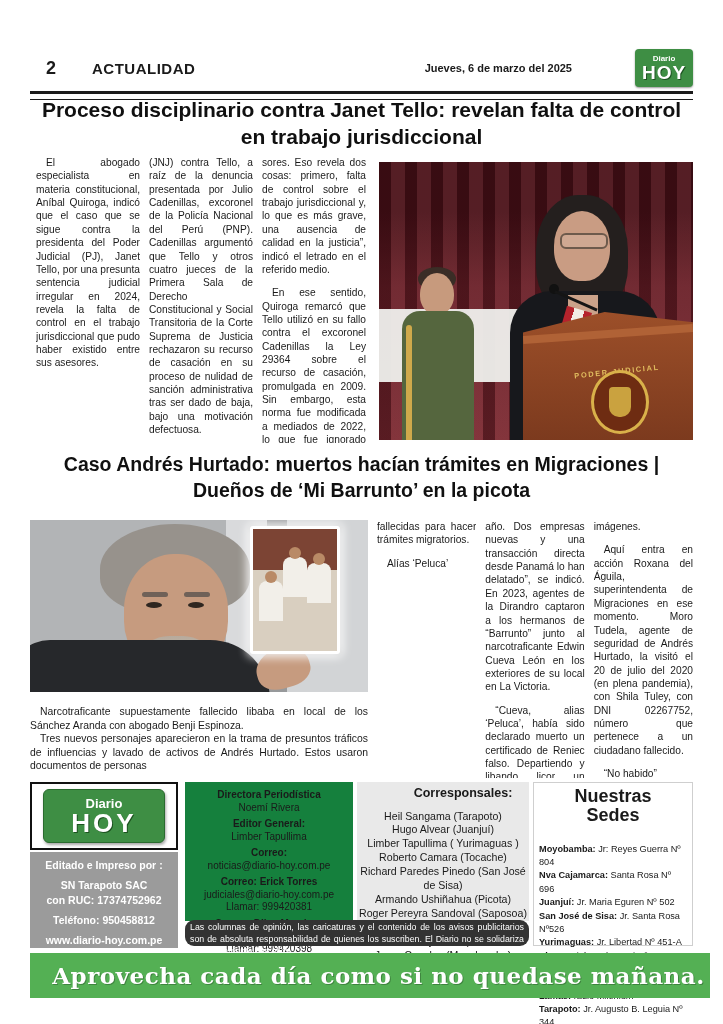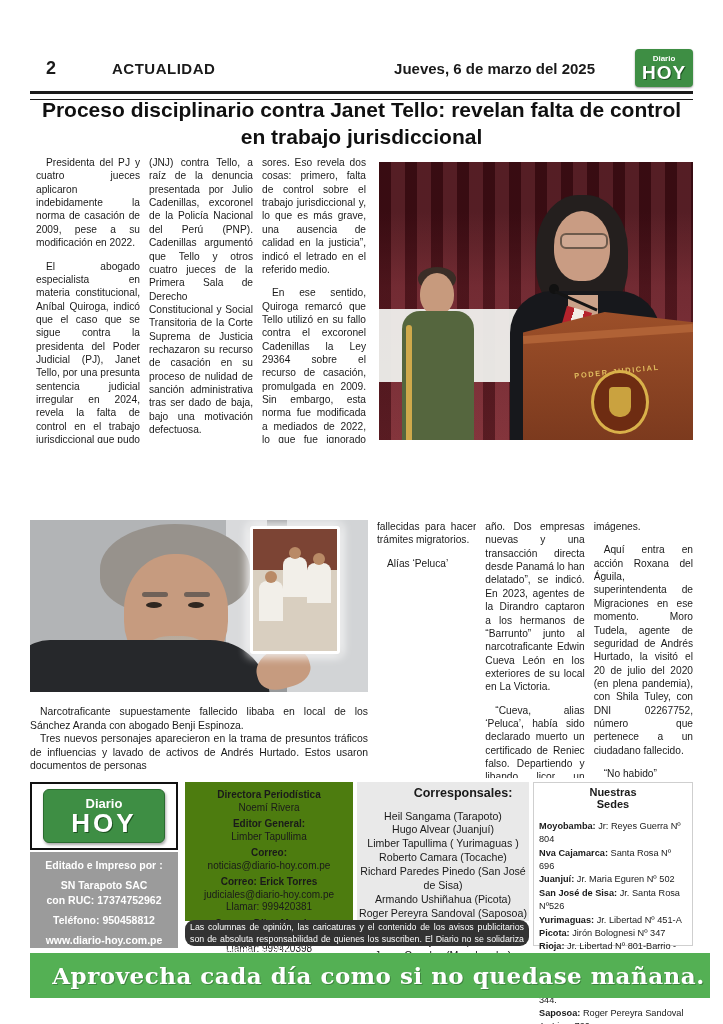--- a/index.html
+++ b/index.html
@@ -2,22 +2,22 @@
 <html style="--brand-green: #3e8e44; --banner-green: #54b054;"><head>
 <meta charset="utf-8">
 <style>
   html,body{margin:0;padding:0;background:#c7c7c7;}
   .page{position:relative;width:723px;height:1024px;background:#ffffff;margin:0 auto;
         font-family:"Liberation Sans",sans-serif;color:#1a1a1a;overflow:hidden;}
 
   
   .hdr{position:absolute;left:30px;top:48px;width:663px;height:40px;display:flex;align-items:center;}
   .pg-num{font-size:18px;font-weight:bold;margin-left:16px;}
-  .section{font-size:15px;font-weight:bold;letter-spacing:.5px;margin-left:56px;}
-  .date{margin-left:auto;font-size:15px;font-weight:bold;margin-right:40px;font-stretch:condensed;}
+  .section{font-size:15px;font-weight:bold;letter-spacing:.5px;margin-left:36px;}
+  .date{margin-left:auto;font-size:11px;font-weight:bold;margin-right:63px;font-stretch:condensed;}
   .logo-sm{width:58px;height:38px;background:var(--brand-green,#3e8e44);border-radius:4px;
            display:flex;flex-direction:column;align-items:center;justify-content:center;line-height:1;
            box-shadow:0 1px 2px rgba(0,0,0,.4);}
   .logo-sm .t{color:#fff;font-size:8px;font-weight:bold;}
   .logo-sm .m{color:#fff;font-size:19px;font-weight:bold;letter-spacing:1px;text-shadow:1px 1px 0 #1c5220;}
   .rule{position:absolute;left:30px;top:91px;width:663px;height:5px;border-top:3px solid #1b1b1b;border-bottom:1px solid #1b1b1b;}
 
   
   h1.headline1{position:absolute;left:40px;top:97px;width:643px;margin:0;text-align:center;
       font-size:21px;line-height:1.28;font-weight:bold;color:#101010;}
@@ -98,31 +98,31 @@
   .pub-logo-wrap{width:144px;height:64px;background:#fff;border:2px solid #111;display:flex;align-items:center;justify-content:center;}
   .logo-lg{width:120px;height:52px;background:var(--brand-green,#3e8e44);border-radius:6px;border:1px solid #2a6b2f;
       display:flex;flex-direction:column;align-items:center;justify-content:center;line-height:1;box-shadow:1px 2px 3px rgba(0,0,0,.35);}
   .logo-lg .t{color:#fff;font-size:13px;font-weight:bold;}
   .logo-lg .m{color:#fff;font-size:26px;font-weight:bold;letter-spacing:3px;text-shadow:1px 1px 0 #1c5220;}
   .pub-gray{margin-top:2px;width:148px;height:92px;background:#9b9b9b;color:#fff;font-weight:bold;
       font-size:10.5px;text-align:center;padding-top:4px;}
   .pub-gray div{margin:3px 3px;}
   .pub-gray .sp{margin-top:8px;}
 
-  .staff{position:absolute;left:155px;top:0;width:168px;height:136px;background:#4d7c0f;
+  .staff{position:absolute;left:155px;top:0;width:168px;height:136px;background:#15803d;
       text-align:center;font-size:10px;line-height:1.25;padding-top:3px;}
   .staff .lbl{font-weight:bold;margin-top:4px;}
   .corr{position:absolute;left:327px;top:0;width:172px;height:136px;background:#e9e9e9;
       text-align:center;font-size:10.6px;line-height:1.32;padding-top:3px;}
   .corr .title{font-weight:bold;font-size:12.5px;margin-bottom:8px;padding-left:40px;}
   .disclaimer{position:absolute;left:155px;top:138px;width:344px;height:26px;background:#333;
       color:#fff;font-size:8.8px;line-height:1.35;padding:2px 5px;box-sizing:border-box;text-align:justify;border-radius:9px;}
   .sedes{position:absolute;left:503px;top:0;width:160px;height:164px;background:#fff;border:1px solid #cfcfcf;
       font-size:9.2px;line-height:1.45;padding:2px 5px;box-sizing:border-box;}
-  .sedes .title{text-align:center;font-weight:bold;font-size:11px;line-height:1.05;margin:2px 0 10px;}
+  .sedes .title{text-align:center;font-weight:bold;font-size:18px;line-height:1.05;margin:2px 0 18px;}
   .sede-line b{font-weight:bold;}
 
   .banner{position:absolute;left:30px;top:953px;width:663px;height:45px;background:var(--banner-green,#54b054);
       display:flex;align-items:center;justify-content:center;padding-left:17px;}
   .banner span{font-family:"DejaVu Serif",serif;font-weight:bold;font-size:23px;color:#fff;
       text-shadow:1px 1px 0 rgba(0,0,0,.25);letter-spacing:.5px;}
 </style>
 </head>
 <body>
 
@@ -135,21 +135,20 @@
     <div class="logo-sm">
       <span class="t">Diario</span>
       <span class="m">HOY</span>
     </div>
   </div>
   <div class="rule"></div>
 
   <h1 class="headline1">Proceso disciplinario contra Janet Tello: revelan falta de control en trabajo jurisdiccional</h1>
   <section class="art1">
     <div class="col">
-      <p>Presidenta del PJ y cuatro jueces aplicaron indebidamente la norma de casación de 2009, pese a su modificación en 2022.</p>
       <p>El abogado especialista en materia constitucional, Aníbal Quiroga, indicó que el caso que se sigue contra la presidenta del Poder Judicial (PJ), Janet Tello, por una presunta sentencia judicial irregular en 2024, revela la falta de control en el trabajo jurisdiccional que pudo haber existido entre sus asesores.</p>
 
     </div>
     <div class="col">
       <p class="noind">(JNJ) contra Tello, a raíz de la denuncia presentada por Julio Cadenillas, excoronel de la Policía Nacional del Perú (PNP). Cadenillas argumentó que Tello y otros cuatro jueces de la Primera Sala de Derecho Constitucional y Social Transitoria de la Corte Suprema de Justicia rechazaron su recurso de casación en su proceso de nulidad de sanción administrativa tras ser dado de baja, bajo una motivación defectuosa.</p>
 
     </div>
     <div class="col">
       <p class="noind">sores. Eso revela dos cosas: primero, falta de control sobre el trabajo jurisdiccional y, lo que es más grave, una ausencia de calidad en la justicia”, indicó el letrado en el referido medio.</p>
       <p>En ese sentido, Quiroga remarcó que Tello utilizó en su fallo contra el excoronel Cadenillas la Ley 29364 sobre el recurso de casación, promulgada en 2009. Sin embargo, esta norma fue modificada a mediados de 2022, lo que fue ignorado por los jueces de la Primera Sala de Derecho Constitucional y Social Transitoria de la Corte Suprema.</p>
@@ -178,20 +177,21 @@
       <div class="p1-lectern">
         <div class="edge"></div>
       </div>
       <div class="p1-lectern-text">PODER JUDICIAL</div>
       <div class="p1-emblem">
           <div class="shield"></div>
         </div>
     </figure>
   </section>
 
+  <h2 class="headline2">Caso Andrés Hurtado: muertos hacían trámites en Migraciones | Dueños de ‘Mi Barrunto’ en la picota</h2>
   <section class="art2">
     <div class="left">
       <figure class="photo2" style="margin:0;">
         <div class="p2-hair"></div>
         <div class="p2-face"></div>
         <div class="p2-brow"></div>
           <div class="p2-brow r"></div>
         <div class="p2-eye"></div>
           <div class="p2-eye r"></div>
         <div class="p2-beard"></div>

